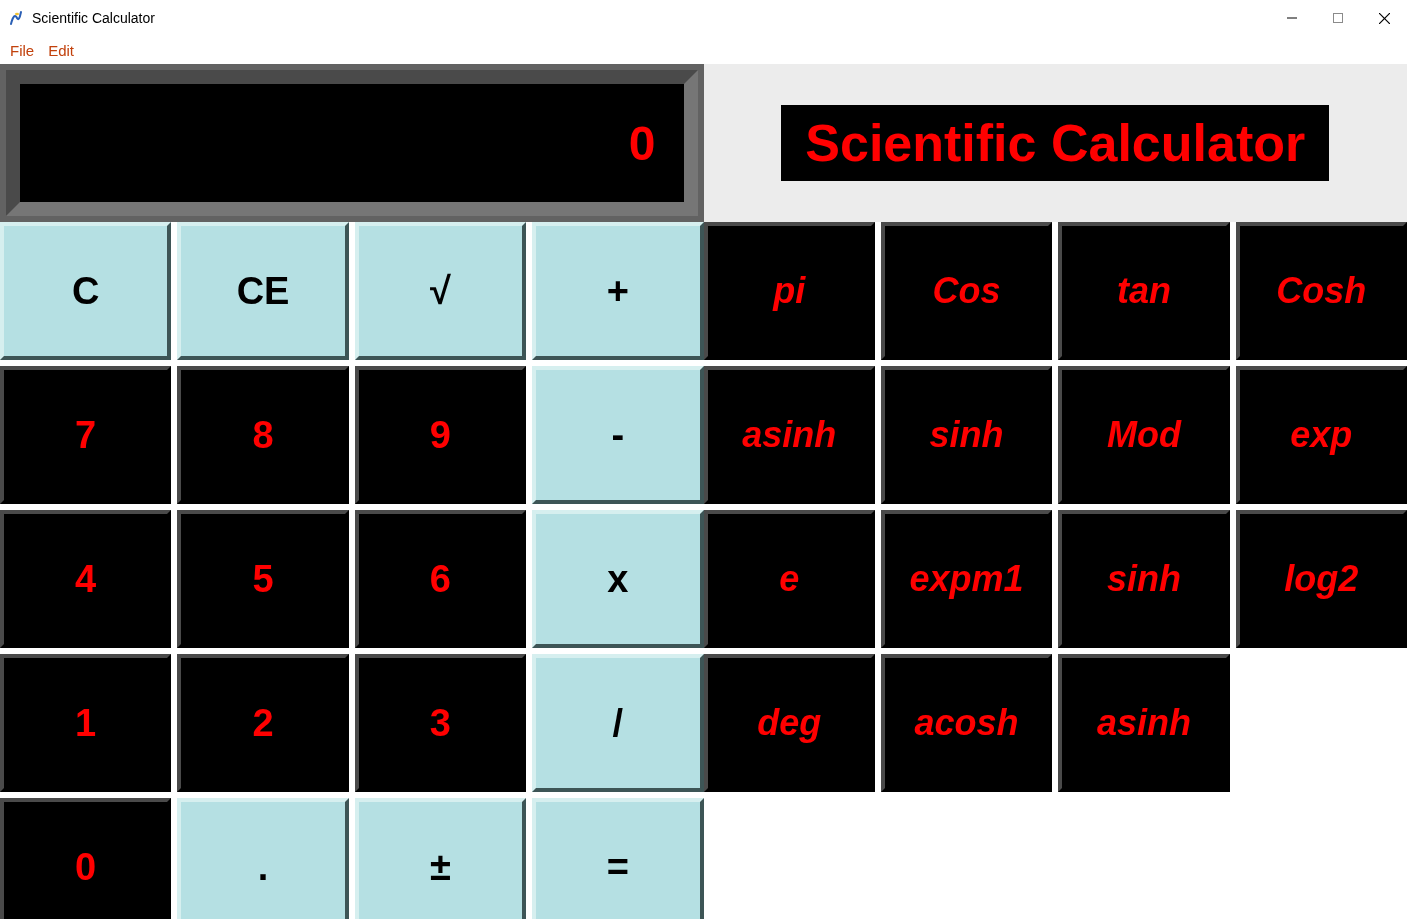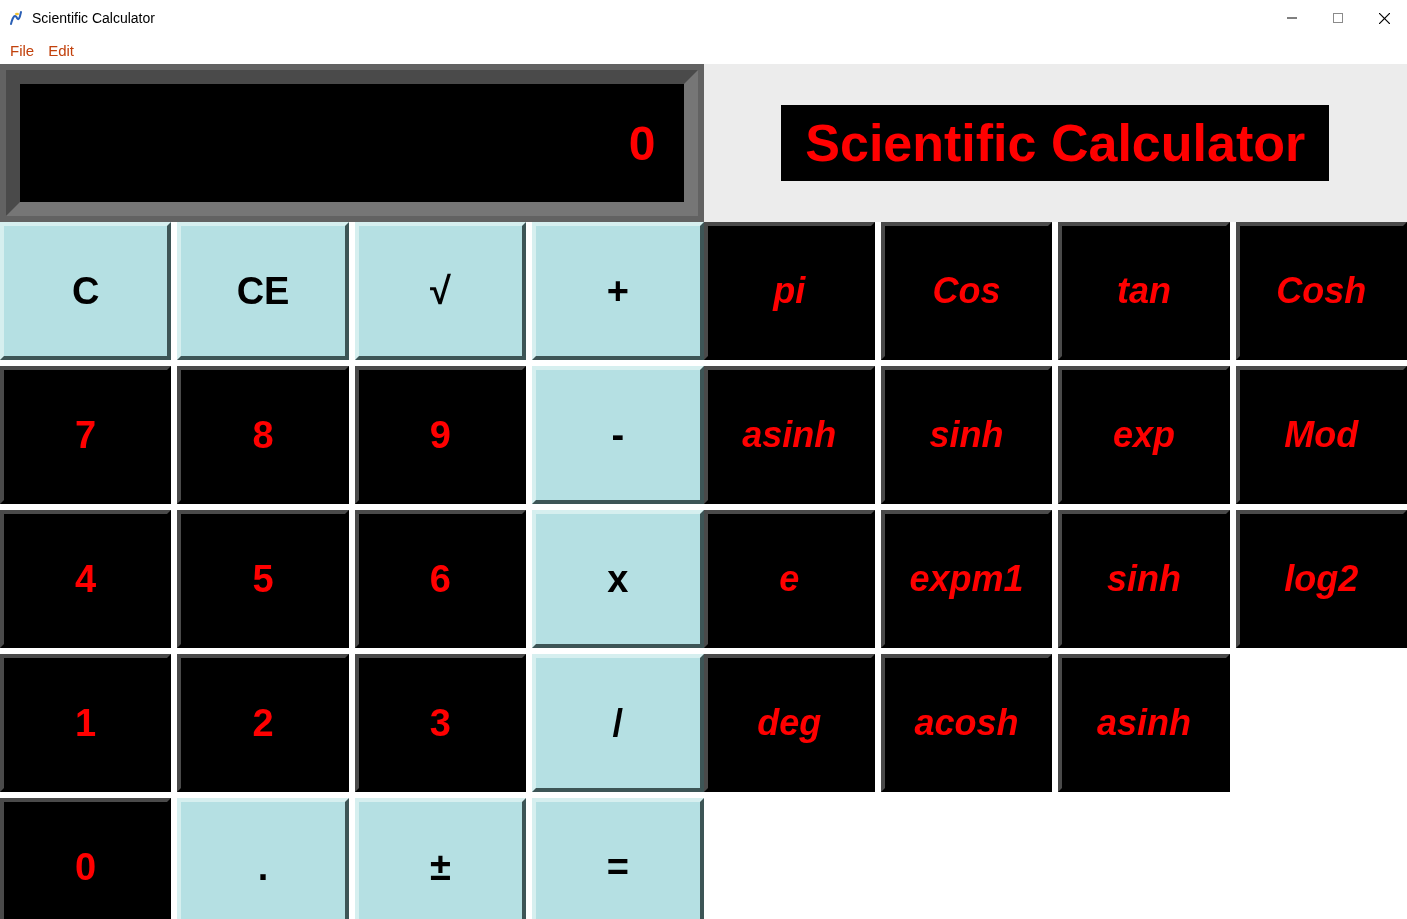--- a/index.html
+++ b/index.html
@@ -224,22 +224,22 @@
     <div class="display-row">
       <div class="heading">Scientific Calculator</div>
     </div>
     <div class="grid" id="right-grid">
         <div class="btn btn-black">pi</div>
         <div class="btn btn-black">Cos</div>
         <div class="btn btn-black">tan</div>
         <div class="btn btn-black">Cosh</div>
         <div class="btn btn-black">asinh</div>
         <div class="btn btn-black">sinh</div>
+        <div class="btn btn-black">Mod</div>
         <div class="btn btn-black">exp</div>
-        <div class="btn btn-black">Mod</div>
         <div class="btn btn-black">e</div>
         <div class="btn btn-black">expm1</div>
         <div class="btn btn-black">sinh</div>
         <div class="btn btn-black">log2</div>
         <div class="btn btn-black">deg</div>
         <div class="btn btn-black">acosh</div>
         <div class="btn btn-black">asinh</div>
       </div>
   </div>
 

